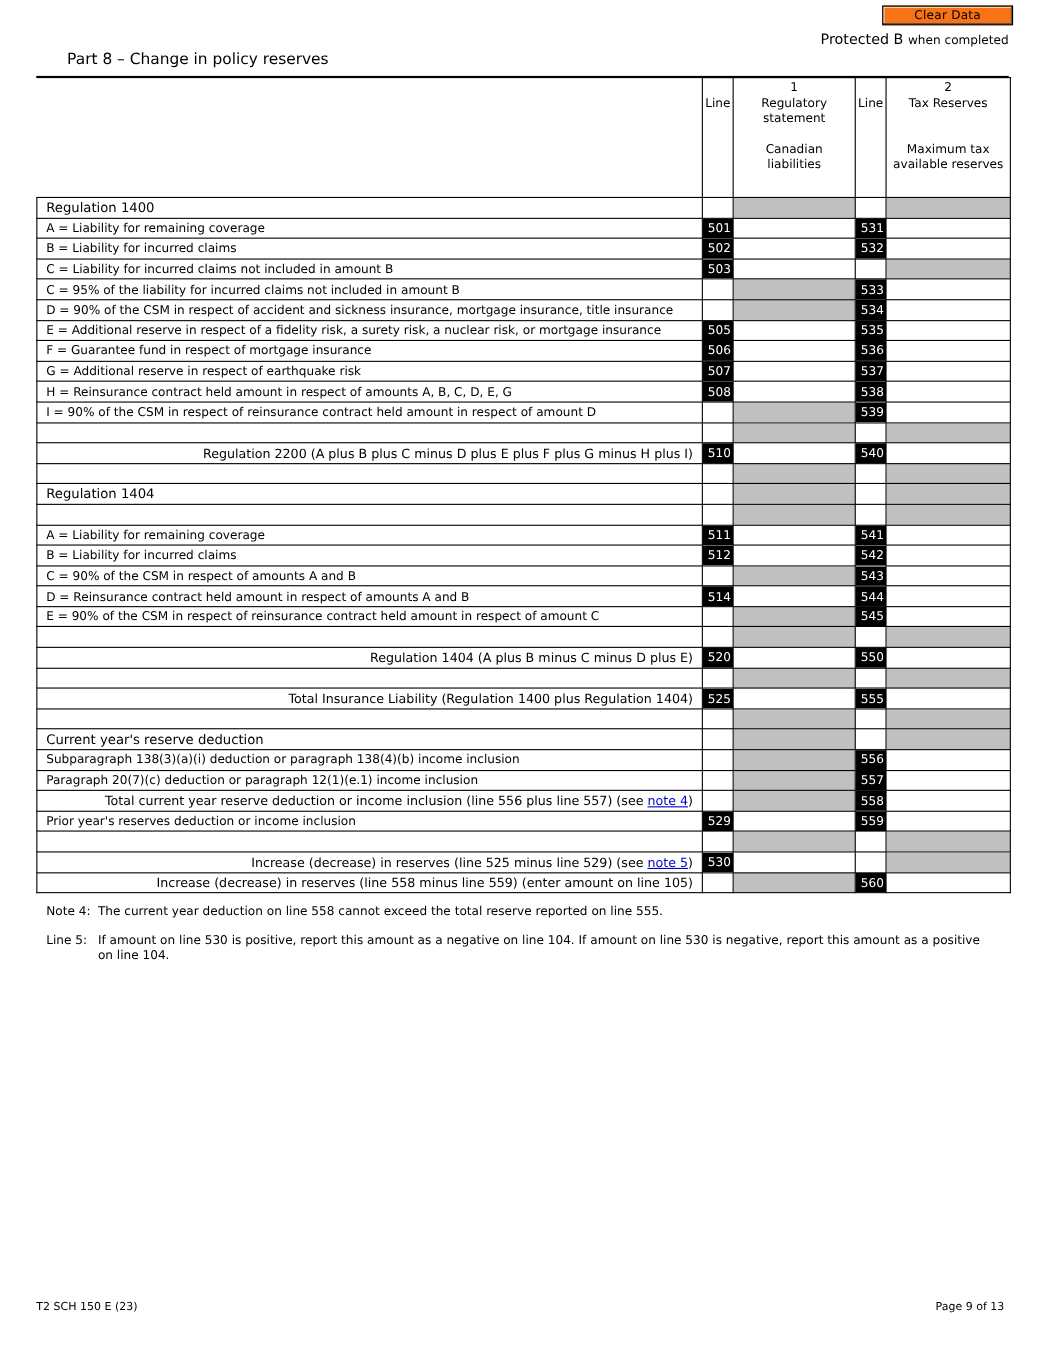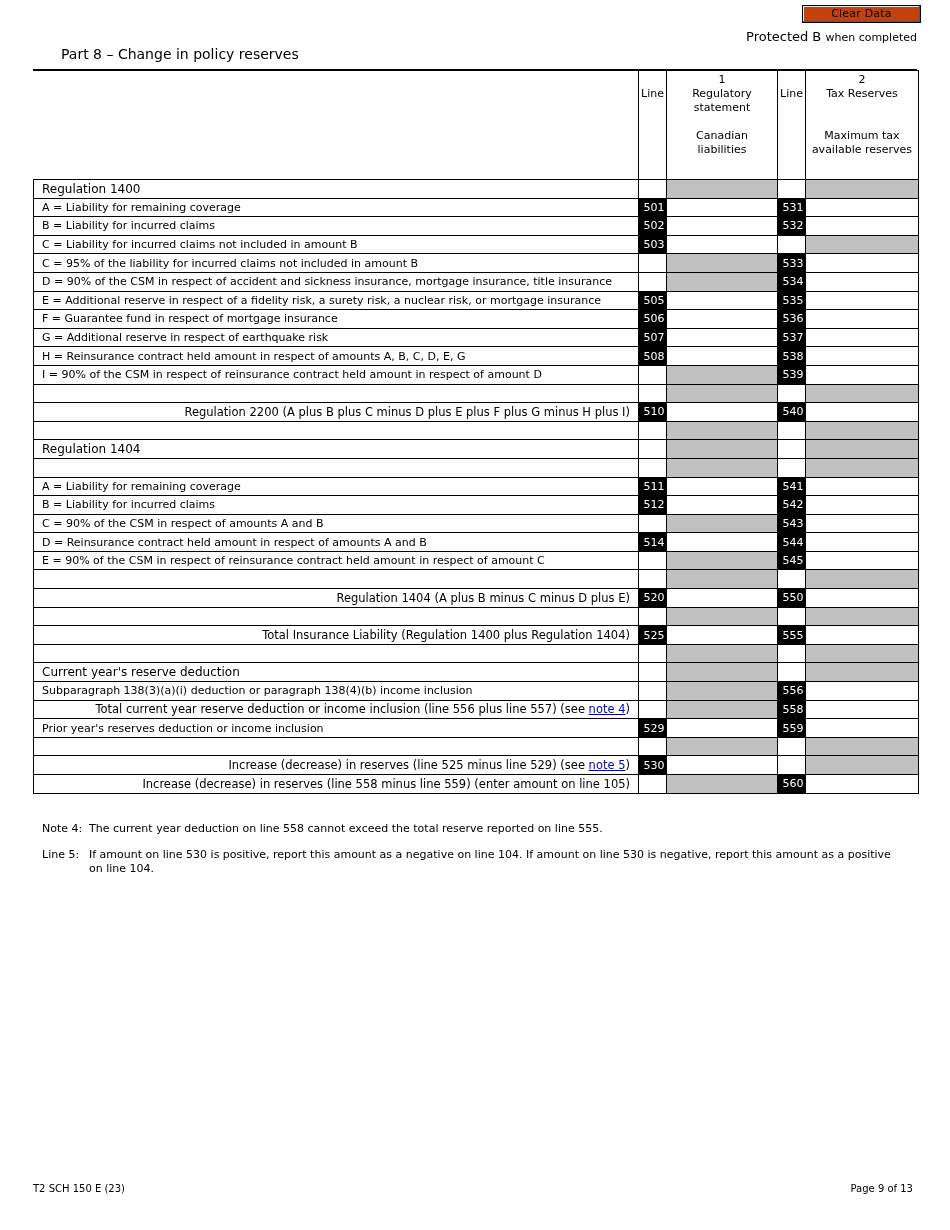--- a/index.html
+++ b/index.html
@@ -1,17 +1,17 @@
 <!DOCTYPE html>
 <html><head>
 <meta charset="utf-8">
 <style>
   html, body { margin:0; padding:0; background:#fff; }
   body { width:950px; height:1230px; position:relative; font-family:"DejaVu Sans", sans-serif; color:#000; }
-  .clear-btn { position:absolute; left:802px; top:5px; width:117px; height:16px; background:#c2410c; border:1px solid #000; box-shadow: inset -1px -1px 0 #555, inset 1px 1px 0 #bfffff; font-size:11px; text-align:center; line-height:16px; cursor:pointer; letter-spacing:0.2px; }
+  .clear-btn { position:absolute; left:802px; top:5px; width:117px; height:16px; background:#f97316; border:1px solid #000; box-shadow: inset -1px -1px 0 #555, inset 1px 1px 0 #bfffff; font-size:11px; text-align:center; line-height:16px; cursor:pointer; letter-spacing:0.2px; }
   .protected { position:absolute; right:33px; top:29px; font-size:13px; }
   .protected small { font-size:11px; }
   .part-frame { position:absolute; left:33px; top:69px; width:884px; border-top:2px solid #000; }
   .part-title { position:absolute; left:55px; top:46px; background:#fff; padding:0 6px; font-size:14px; }
   table.form { position:absolute; left:33px; top:70px; border-collapse:collapse; table-layout:fixed; width:885px; font-size:11px; }
   table.form td { border:1px solid #000; padding:0; height:17.6px; vertical-align:middle; overflow:hidden; white-space:nowrap; }
   table.form tr.head td { height:106px; vertical-align:top; text-align:center; font-size:11px; line-height:14px; padding-top:2px; }
   table.form tr.head td.desc { border-left:none; border-top:none; }
   td.desc { padding-left:8px !important; }
   td.desc.right { text-align:right; padding-right:8px !important; font-size:11.5px; }
@@ -255,20 +255,27 @@
         <td class="grey"></td>
       </tr>
       <tr>
         <td class="desc"><span>Subparagraph 138(3)(a)(i) deduction or paragraph 138(4)(b) income inclusion</span></td>
         <td class="ln"></td>
         <td class="grey"></td>
         <td class="ln filled">556</td>
         <td class="amt"></td>
       </tr>
       <tr>
+        <td class="desc"><span>Paragraph 20(7)(c) deduction or paragraph 12(1)(e.1) income inclusion</span></td>
+        <td class="ln"></td>
+        <td class="grey"></td>
+        <td class="ln filled">557</td>
+        <td class="amt"></td>
+      </tr>
+      <tr>
         <td class="desc right"><span>Total current year reserve deduction or income inclusion (line 556 plus line 557) (see </span><a class="note" href="#">note 4</a><span>)</span></td>
         <td class="ln"></td>
         <td class="grey"></td>
         <td class="ln filled">558</td>
         <td class="amt"></td>
       </tr>
       <tr>
         <td class="desc"><span>Prior year's reserves deduction or income inclusion</span></td>
         <td class="ln filled">529</td>
         <td class="amt"></td>

